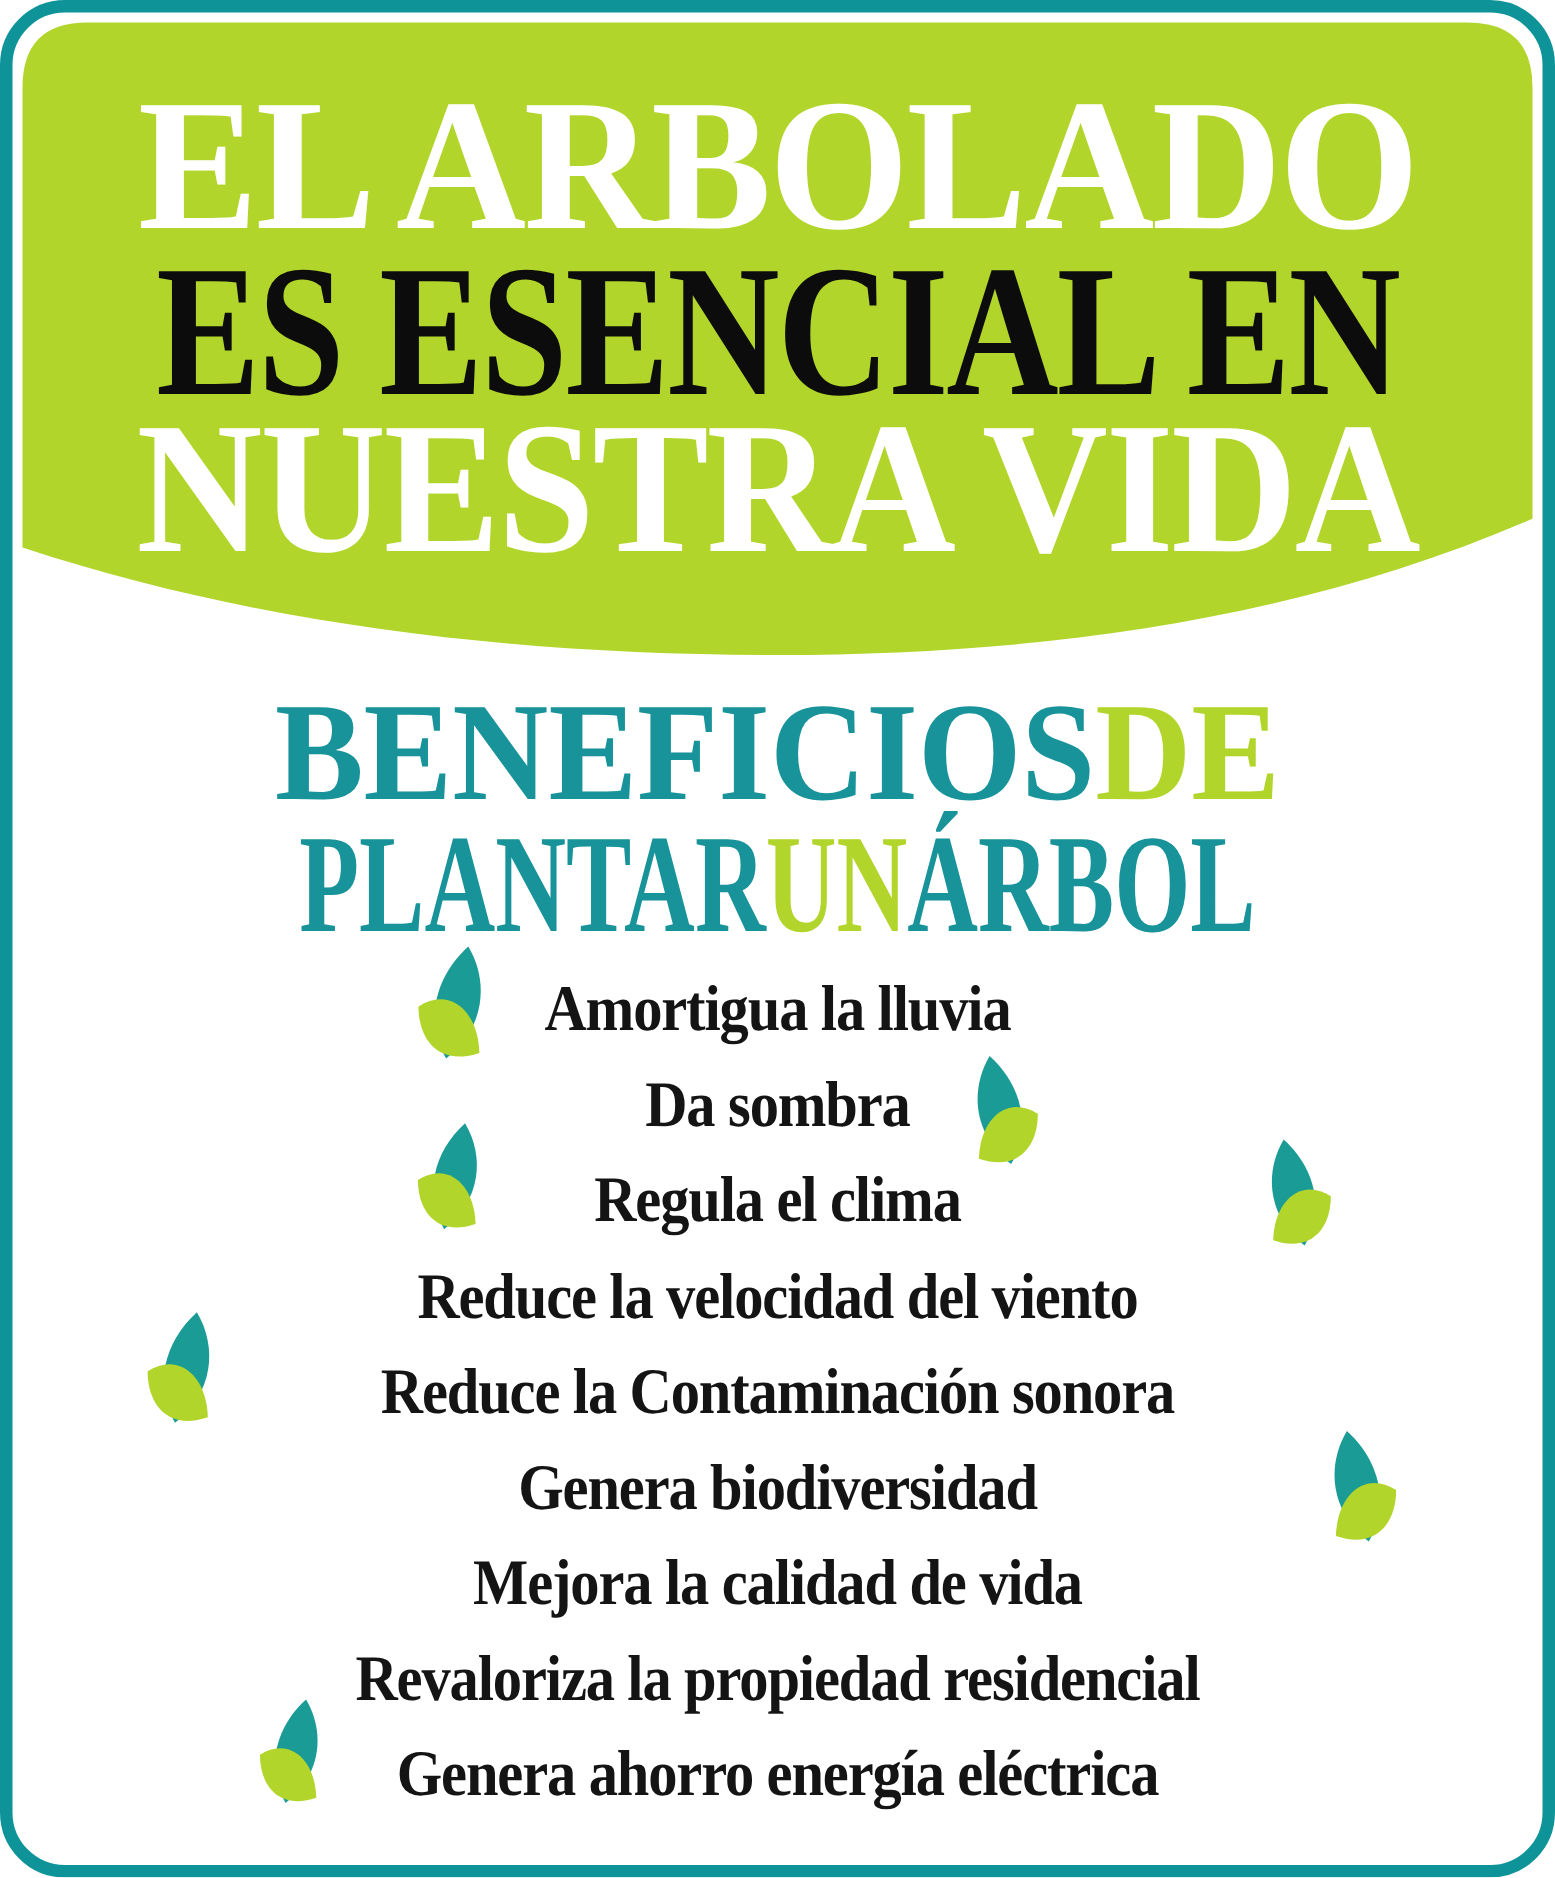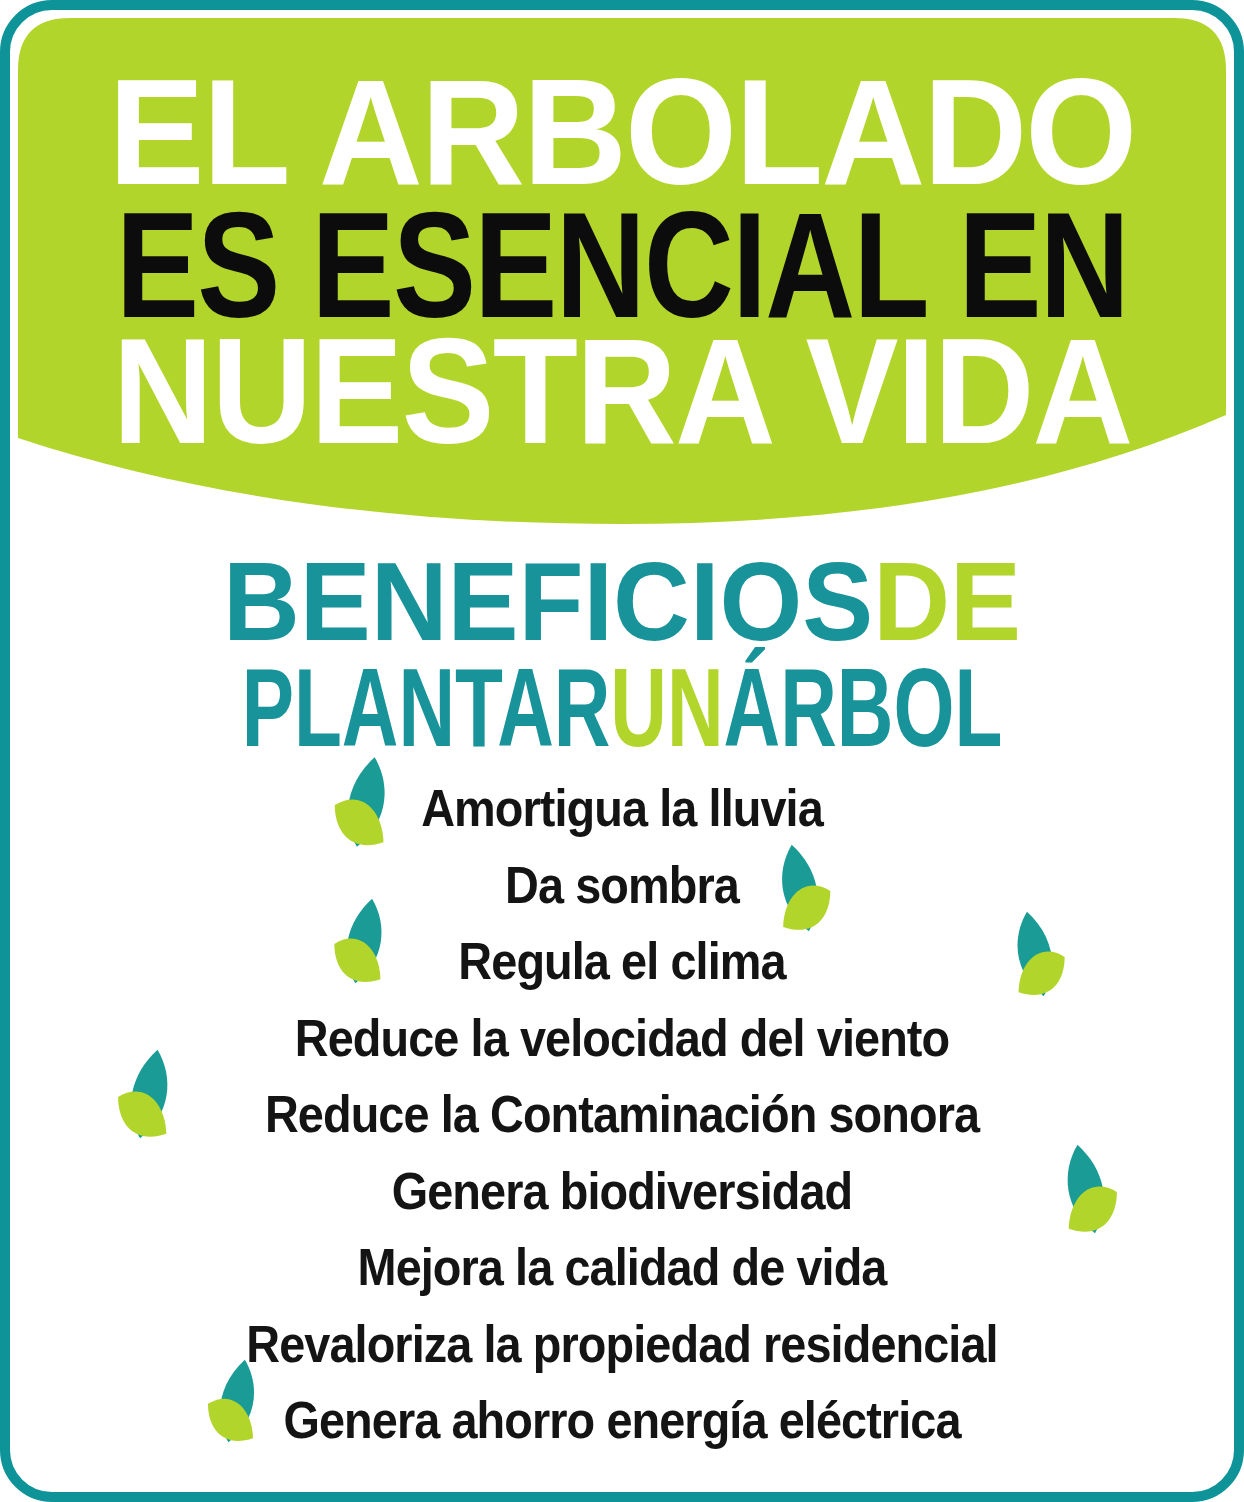--- a/index.html
+++ b/index.html
@@ -1,21 +1,21 @@
 <!DOCTYPE html>
 <html><head>
 <meta charset="utf-8">
 <style>
   html,body{margin:0;padding:0;background:#ffffff;}
   *{box-sizing:border-box;}
   .poster{
     position:relative;
     width:1244px;height:1502px;
     background:#ffffff;
-    font-family:Liberation Sans, sans-serif;
+    font-family:Liberation Serif, serif;
     overflow:hidden;
   }
   .frame{
     position:absolute;inset:0;
     border:10px solid #0e9498;
     border-radius:52px;
   }
   
   .banner-svg{position:absolute;left:0;top:0;}
   .headline{

